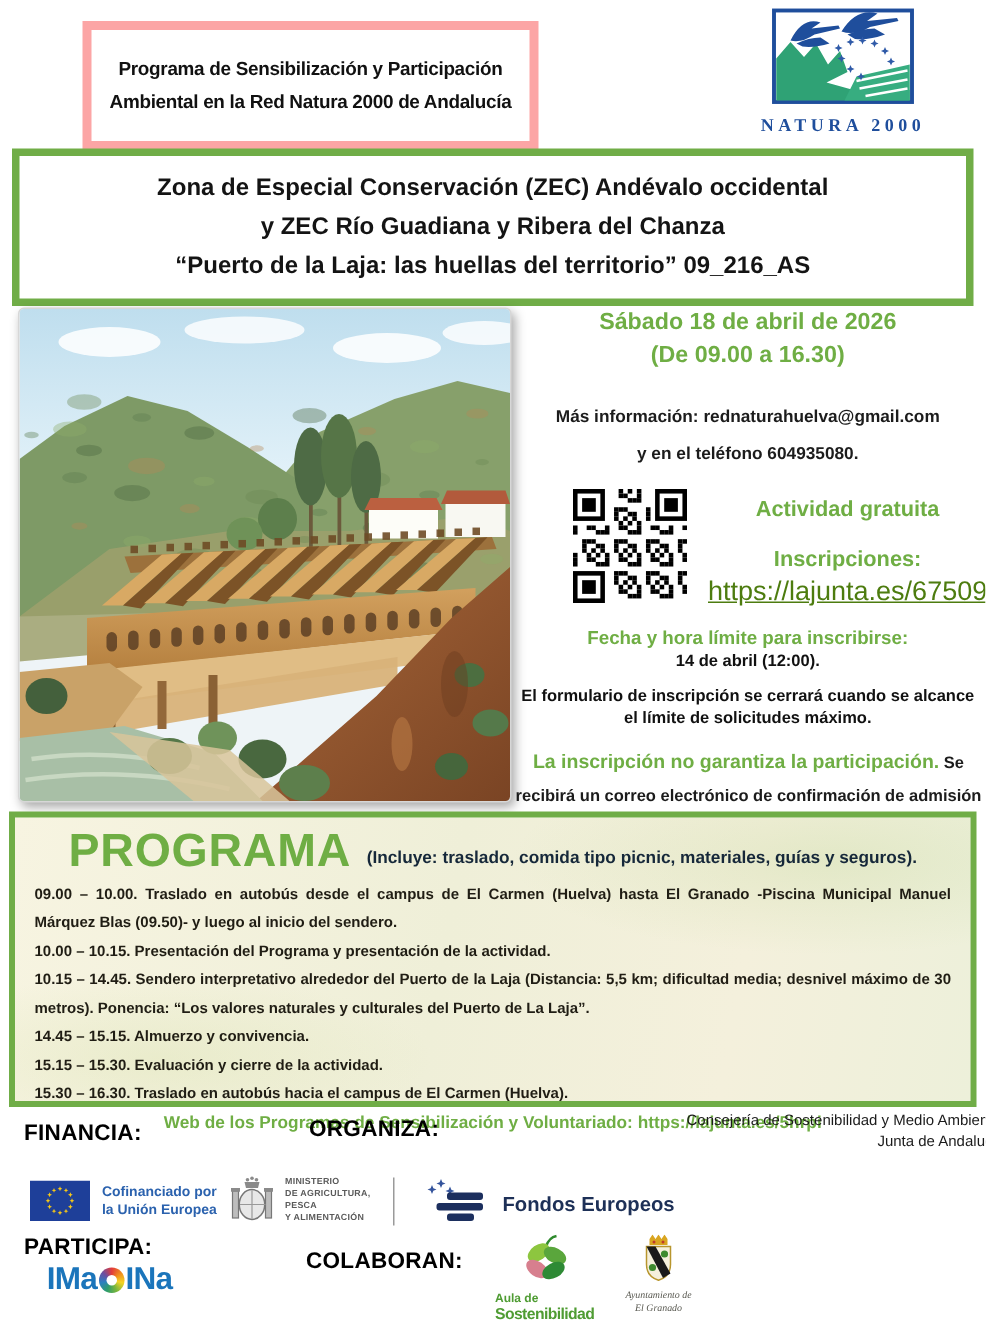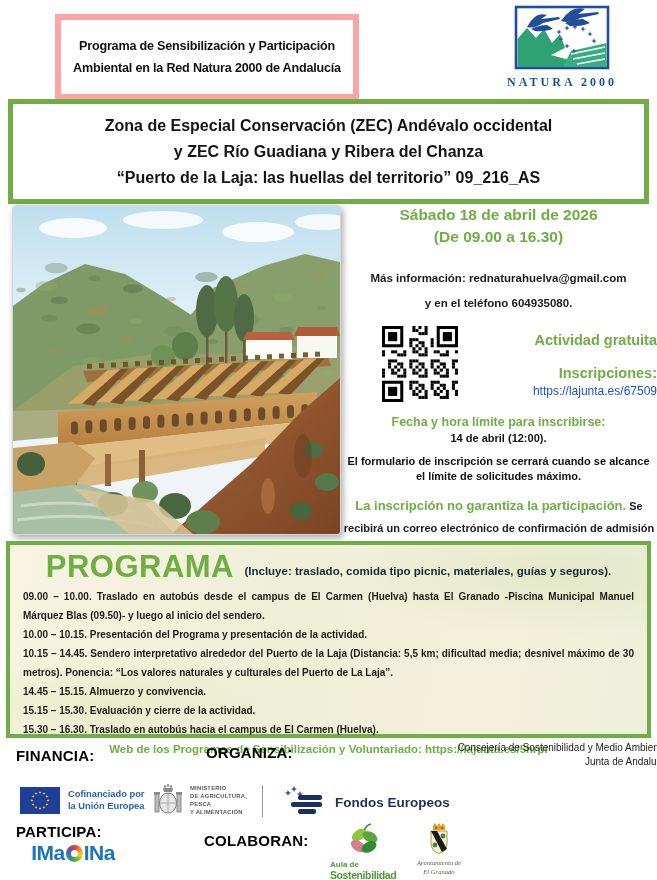--- a/index.html
+++ b/index.html
@@ -24,24 +24,24 @@
   #pic{left:12px;top:205px;width:327px;height:328px;border:1px solid #d7d7d7;border-radius:4px;
        box-shadow:2px 3px 7px rgba(0,0,0,.35);overflow:hidden;background:#eef4f7;}
 
   
   #rcol{left:340px;top:204px;width:317px;text-align:center;}
   .grn{color:#6fae44;}
   .date-line{font-size:15.5px;font-weight:bold;line-height:1.45;}
   .info-line{font-size:11.5px;font-weight:bold;color:#1c1c1c;}
   #qr-row{display:flex;align-items:flex-start;margin-top:17px;}
   #qr-box{width:76px;height:76px;margin-left:42px;background:#fff;}
-  #qr-side{width:200px;margin-left:14px;text-align:right;}
+  #qr-side{width:200px;margin-left:14px;text-align:center;}
   .free{font-size:14.5px;font-weight:bold;margin-top:6px;}
   .insc{font-size:14.5px;font-weight:bold;margin-top:17px;}
-  .url{font-size:12px;color:#1d4ed8;margin-top:3px;}
+  .url{font-size:18px;color:#4d7c0f;margin-top:3px;text-decoration:underline;}
   .deadline-l{font-size:12.5px;font-weight:bold;margin-top:13px;}
   .deadline-v{font-size:11px;font-weight:bold;margin-top:3px;}
   .formnote{font-size:11px;font-weight:bold;width:302px;margin:10px auto 0;line-height:1.4;}
   .warn{width:318px;margin:9px auto 0;line-height:1.42;}
   .warn .g{font-size:13px;font-weight:bold;}
   .warn .b{font-size:11px;font-weight:bold;color:#1c1c1c;}
   .spam{font-size:10.5px;font-weight:bold;font-style:italic;margin-top:13px;color:#1c1c1c;}
 
   
   #prog-box{left:6px;top:541px;width:637px;height:189px;border:4px solid #70ad47;

